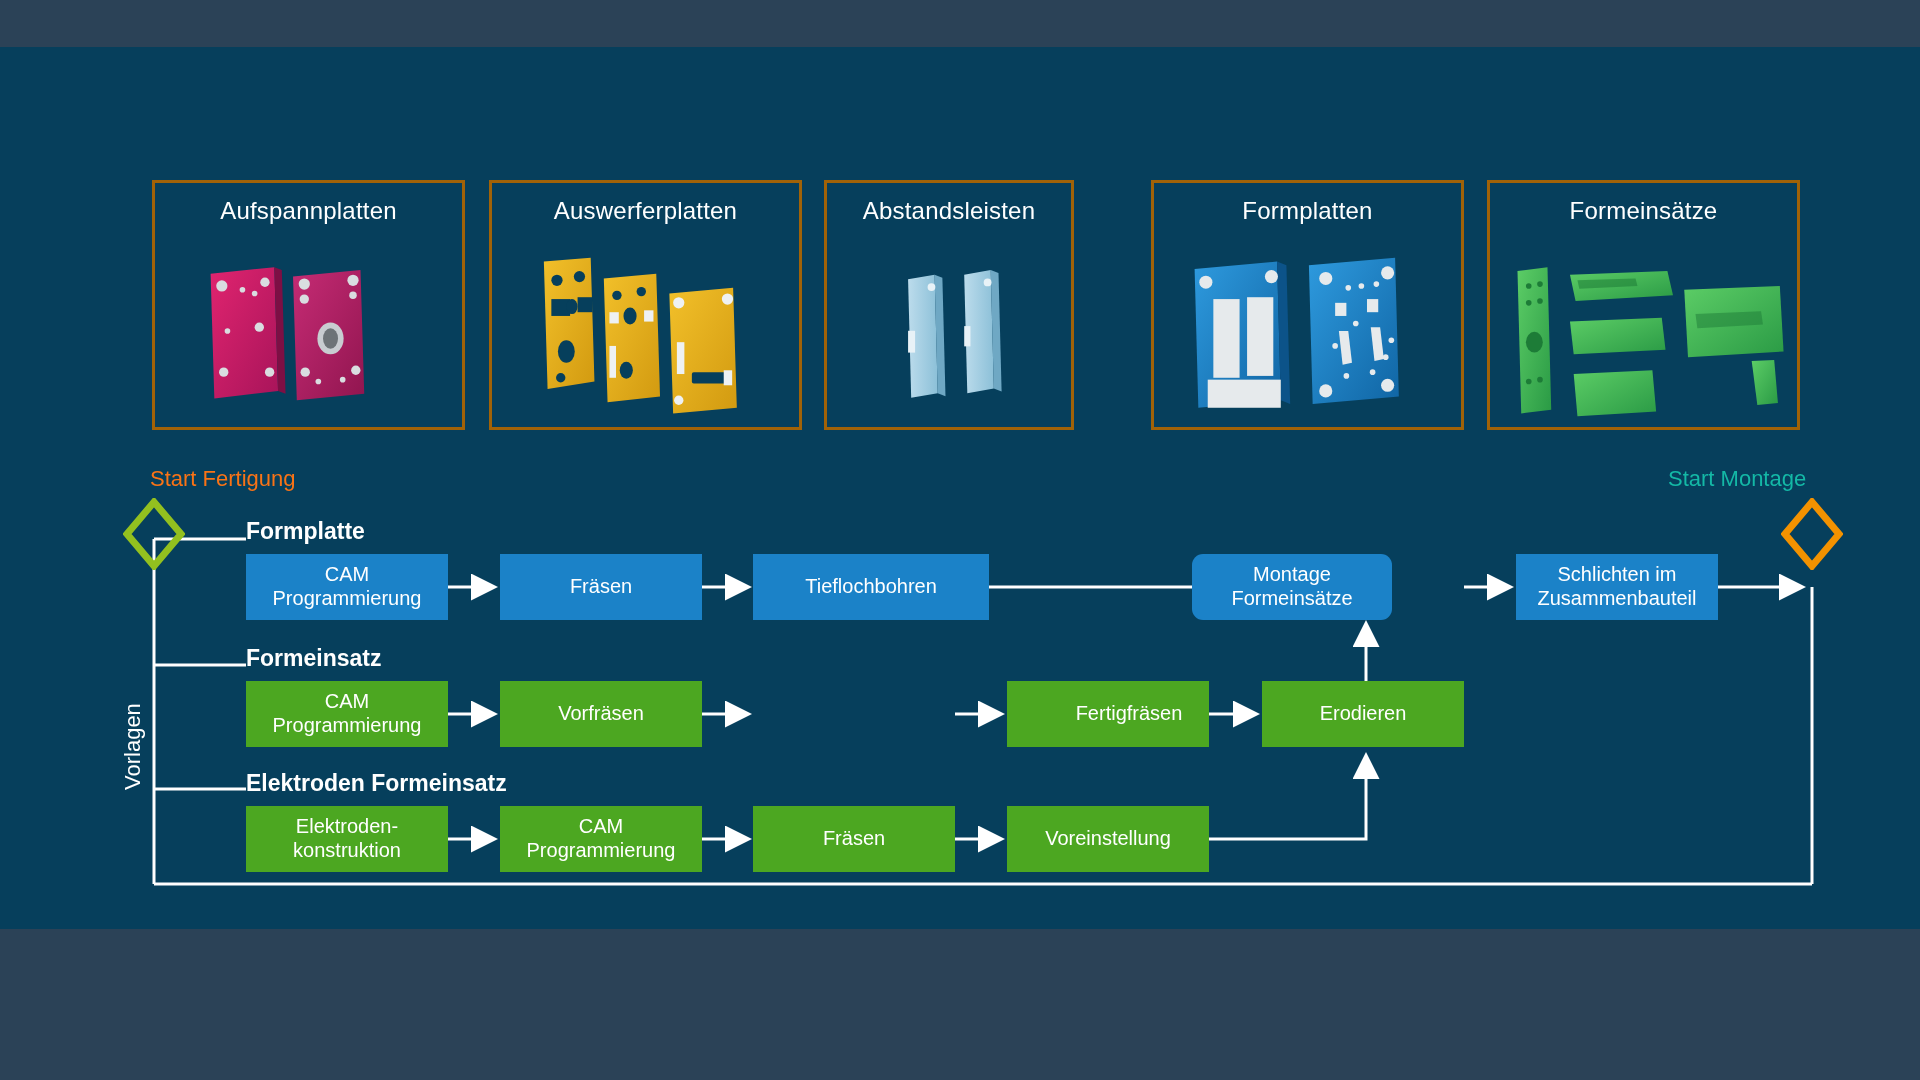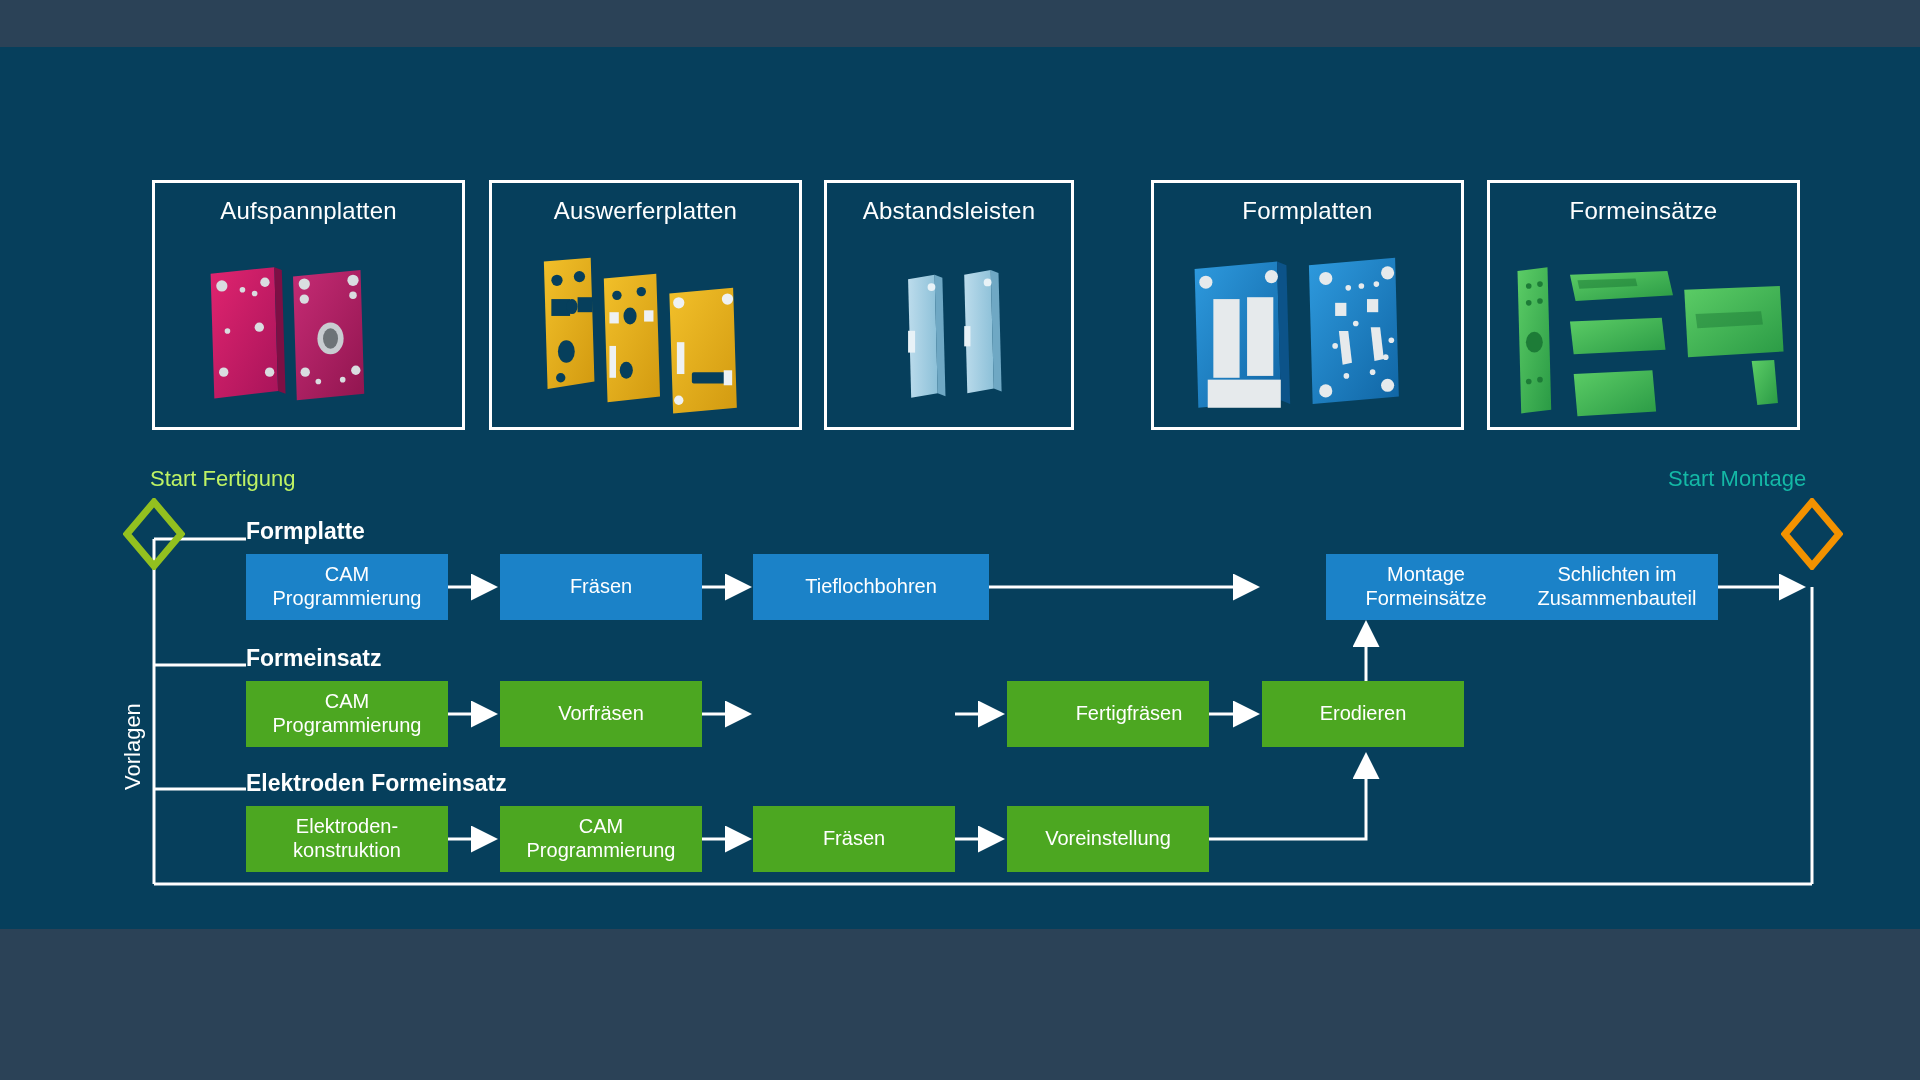--- a/index.html
+++ b/index.html
@@ -15,42 +15,42 @@
   .band.top{top:0;height:47px;}
   .band.bottom{top:929px;height:151px;}
   .canvas{
     position:absolute;left:0;top:47px;width:1920px;height:882px;
     background:#063f5c;
   }
 
   
   .panel{
     position:absolute;
-    border:3px solid #ffffff;
+    border:3px solid #a16207;
     box-sizing:border-box;
   }
   .panel-title{
     position:absolute;left:0;right:0;top:14px;
     text-align:center;
     color:#ffffff;
     font-size:24px;
     letter-spacing:.2px;
     white-space:nowrap;
   }
   .panel-art{
     position:absolute;left:0;right:0;bottom:8px;top:58px;
   }
 
   
   .flow{position:absolute;left:0;top:0;width:1920px;height:882px;}
 
   .startlabel{
     position:absolute;white-space:nowrap;font-size:22px;
   }
-  .startlabel.green{color:#bef264;}
+  .startlabel.green{color:#f97316;}
   .startlabel.orange{color:#14b8a6;margin-left:8px;}
 
   .rowtitle{
     position:absolute;color:#ffffff;font-weight:bold;font-size:23px;
     white-space:nowrap;
   }
 
   .node{
     position:absolute;
     display:flex;align-items:center;justify-content:center;
@@ -309,21 +309,21 @@
     <svg style="position:absolute;left:1781px;top:498px;" width="62" height="72">
       <polygon points="31,4 58,36 31,68 4,36" fill="none" stroke="#f39200" stroke-width="7"></polygon>
     </svg>
 
     <div class="vlabel" style="left:120px;top:790px;">Vorlagen</div>
 
     <div class="rowtitle" style="left:246px;top:518px;">Formplatte</div>
     <div class="node blue" style="left:246px;top:554px;width:202px;height:66px;">CAM<br>Programmierung</div>
     <div class="node blue" style="left:500px;top:554px;width:202px;height:66px;">Fräsen</div>
     <div class="node blue" style="left:753px;top:554px;width:236px;height:66px;">Tieflochbohren</div>
-    <div class="node blue" style="left:1326px;top:554px;width:200px;height:66px;">Montage<br>Formeinsätze</div>
+    <div class="node blue" style="left:1192px;top:554px;width:200px;height:66px;border-radius:11px;">Montage<br>Formeinsätze</div>
     <div class="node blue" style="left:1516px;top:554px;width:202px;height:66px;">Schlichten im<br>Zusammenbauteil</div>
 
     <div class="rowtitle" style="left:246px;top:645px;">Formeinsatz</div>
     <div class="node green" style="left:246px;top:681px;width:202px;height:66px;">CAM<br>Programmierung</div>
     <div class="node green" style="left:500px;top:681px;width:202px;height:66px;">Vorfräsen</div>
     <div class="node green" style="left:1007px;top:681px;width:202px;height:66px;padding-left:48px;">Fertigfräsen</div>
     <div class="node green" style="left:1262px;top:681px;width:202px;height:66px;">Erodieren</div>
 
     <div class="rowtitle" style="left:246px;top:770px;">Elektroden Formeinsatz</div>
     <div class="node green" style="left:246px;top:806px;width:202px;height:66px;">Elektroden-<br>konstruktion</div>

